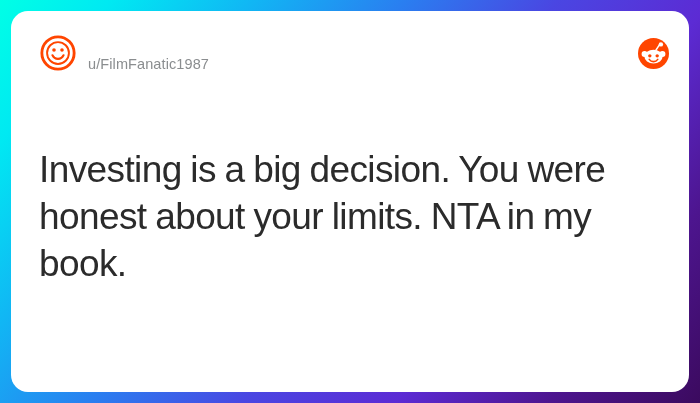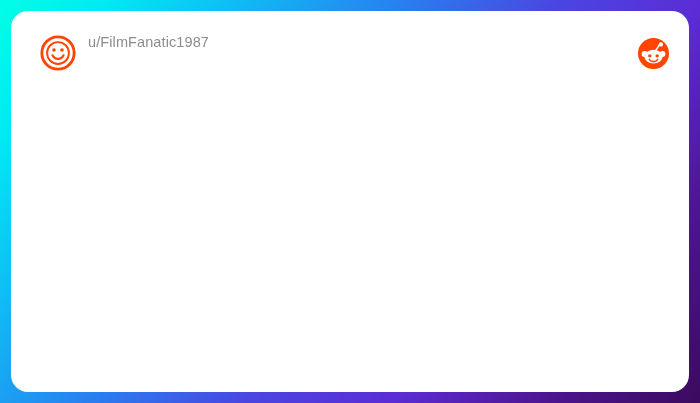--- a/index.html
+++ b/index.html
@@ -51,21 +51,21 @@
     width: 100%;
     height: 84px;
     box-sizing: border-box;
     padding: 0 20px 0 28px;
     display: flex;
     align-items: center;
   }
 
   .author-block {
     display: flex;
-    align-items: flex-start;
+    align-items: flex-end;
     gap: 11px;
     flex: 1 1 auto;
     min-width: 0;
   }
 
   .avatar {
     width: 38px;
     height: 38px;
     flex: 0 0 auto;
     display: block;
@@ -138,16 +138,19 @@
           <circle cx="23.6" cy="6.6" r="2.3" fill="#FFFFFF"></circle>
           <path d="M18.6 12.4 L21.9 7.4" stroke="#FFFFFF" stroke-width="1.5" fill="none" stroke-linecap="round"></path>
           <circle cx="12.2" cy="18.4" r="1.75" fill="#FF4500"></circle>
           <circle cx="19.8" cy="18.4" r="1.75" fill="#FF4500"></circle>
           <path d="M11.6 22.1 A5.4 5.4 0 0 0 20.4 22.1" fill="none" stroke="#FF4500" stroke-width="1.6" stroke-linecap="round"></path>
         </svg>
       </span>
 
     </div>
 
+    <div class="card-body">
+      <p class="quote-text">Investing is a big decision. You were honest about your limits. NTA in my book.</p>
+    </div>
 
   </div>
 
 </div>
 
 </body></html>

